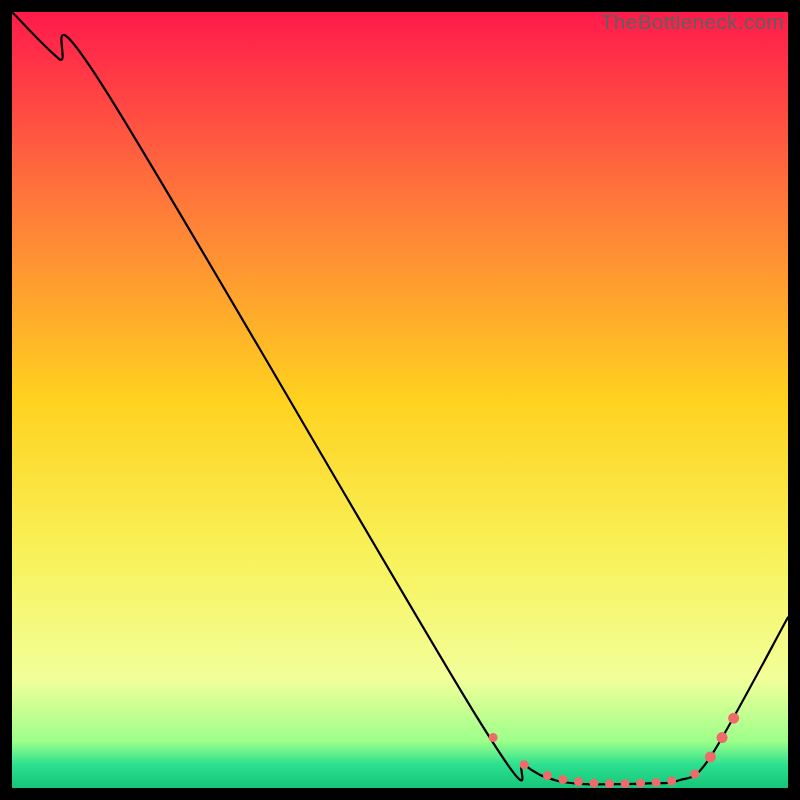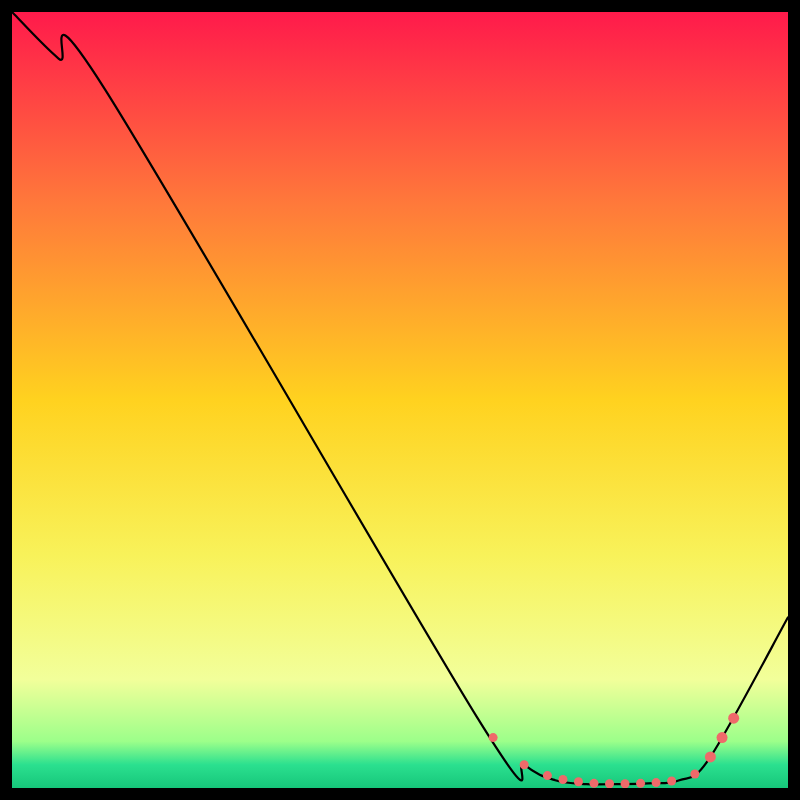--- a/index.html
+++ b/index.html
@@ -33,20 +33,21 @@
   svg {
     position: absolute;
     left: 0;
     top: 0;
   }
 </style>
 </head>
 <body>
 
 <div class="frame">
+  <div class="watermark">TheBottleneck.com</div>
   <svg id="chart-svg" width="776" height="776" viewBox="0 0 776 776">
     <defs>
       <linearGradient id="bg-grad" x1="0" y1="0" x2="0" y2="1">
           <stop offset="0%" stop-color="#ff1a4b"></stop>
           <stop offset="25%" stop-color="#ff7a3a"></stop>
           <stop offset="50%" stop-color="#ffd21f"></stop>
           <stop offset="70%" stop-color="#f8f25a"></stop>
           <stop offset="86%" stop-color="#f2ff9a"></stop>
           <stop offset="94%" stop-color="#9cff8a"></stop>
           <stop offset="97%" stop-color="#2be08f"></stop>

